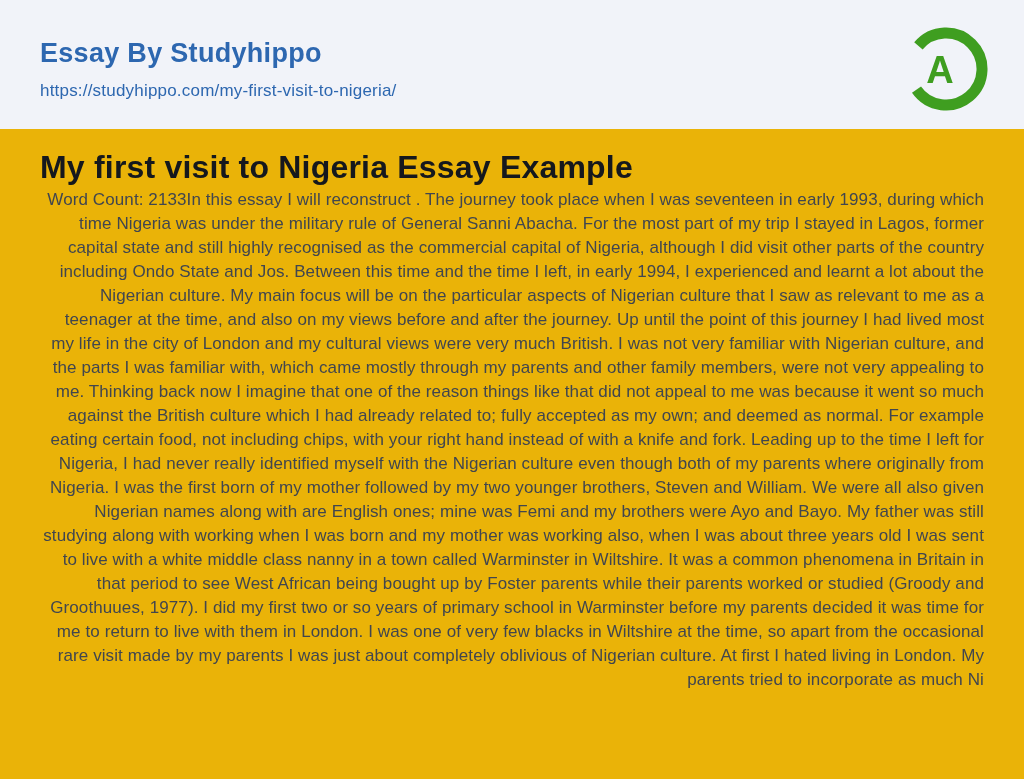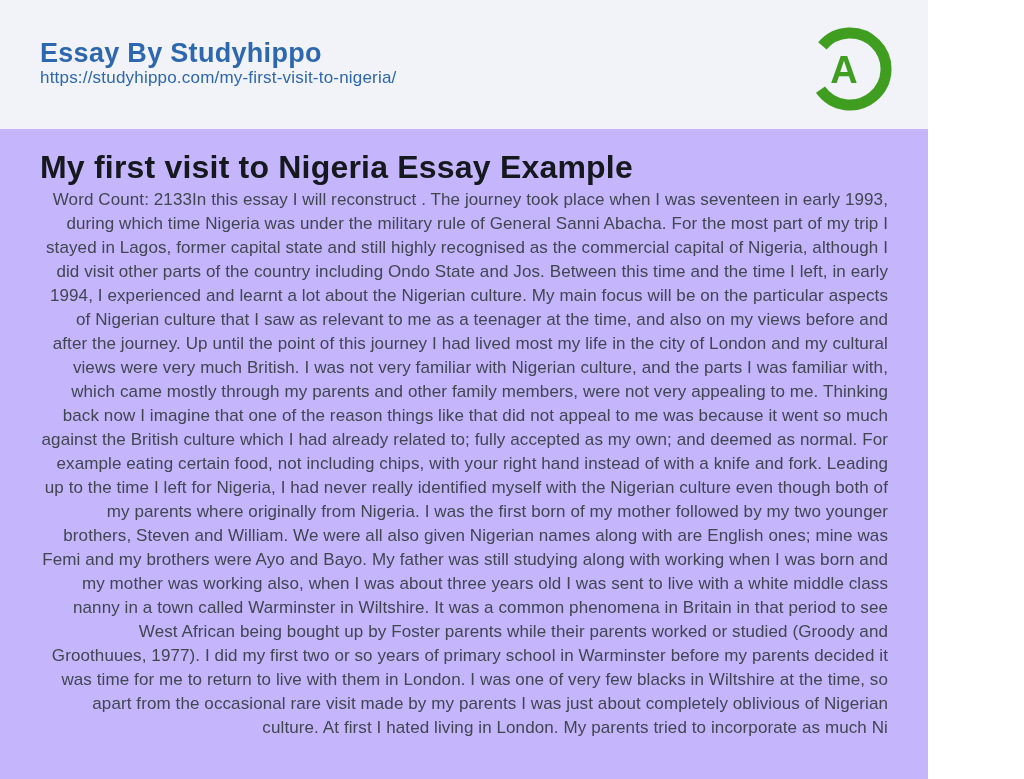--- a/index.html
+++ b/index.html
@@ -4,41 +4,42 @@
 <style>
   * { margin: 0; padding: 0; box-sizing: border-box; }
   html, body {
     width: 1024px;
     height: 779px;
     background: #ffffff;
     font-family: "Liberation Sans", sans-serif;
     overflow: hidden;
   }
   .page {
-    width: 928px;
+    width: 1024px;
     height: 779px;
-    background: #c4b5fd;
+    background: #eab308;
     position: relative;
   }
   .header {
     width: 100%;
     height: 129px;
     background: #f1f3f9;
     position: relative;
     padding: 38px 40px 0 40px;
   }
   .brand {
     color: #2d67b0;
     font-size: 27px;
     font-weight: 700;
     letter-spacing: 0.3px;
     line-height: 30px;
   }
   .page-url {
     display: inline-block;
+    margin-top: 13px;
     color: #2d67b0;
     font-size: 17px;
     font-weight: 400;
     letter-spacing: 0.2px;
     text-decoration: none;
     cursor: pointer;
   }
   .logo {
     position: absolute;
     top: 27px;

